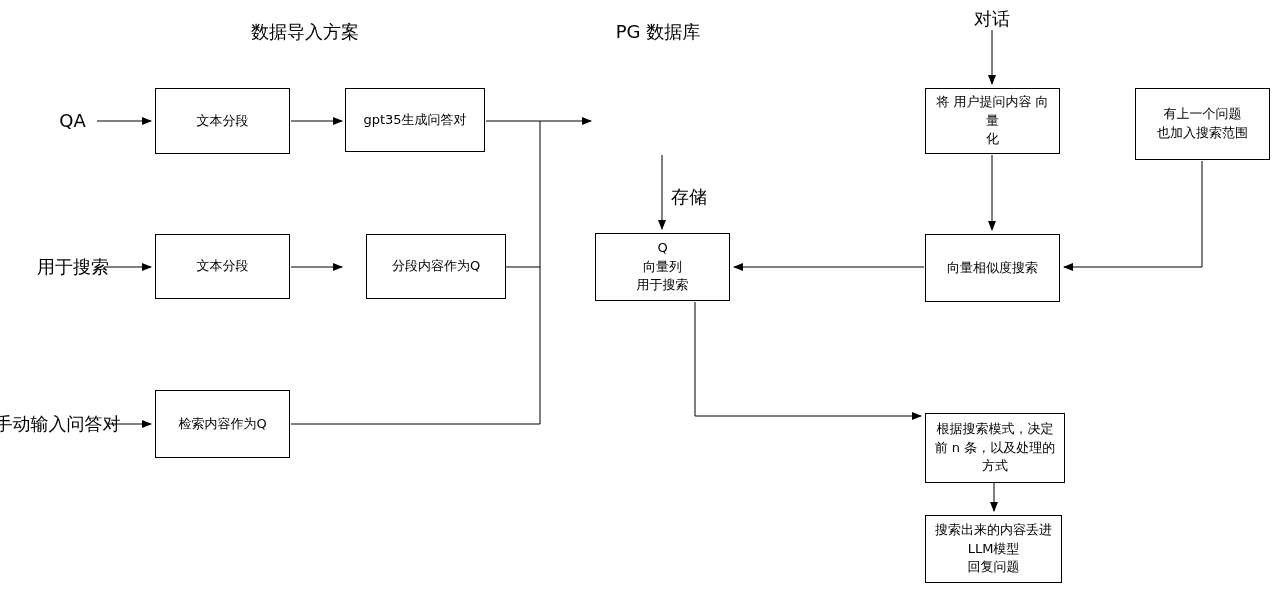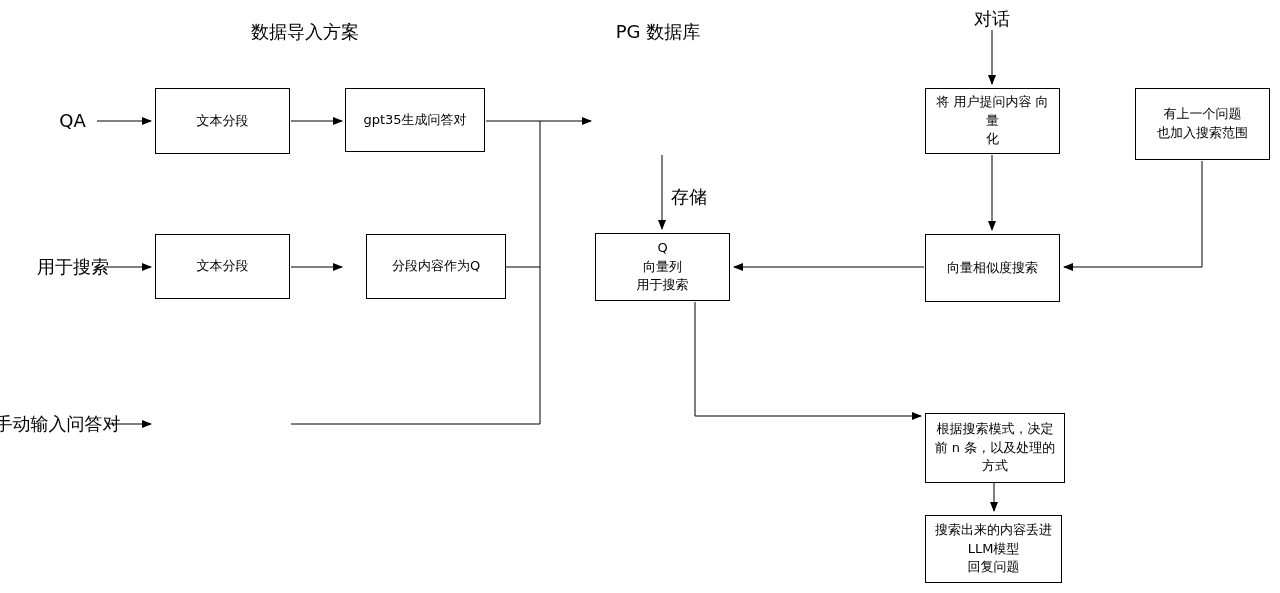--- a/index.html
+++ b/index.html
@@ -86,20 +86,21 @@
   <div class="node" style="left:1135px; top:88px; width:135px; height:72px;">有上一个问题
 也加入搜索范围</div>
 
   <div class="node" style="left:155px; top:234px; width:135px; height:65px;">文本分段</div>
   <div class="node" style="left:345px; top:234px; width:140px; height:65px;margin-left:21px;">分段内容作为Q</div>
   <div class="node" style="left:595px; top:233px; width:135px; height:68px;">Q
 向量列
 用于搜索</div>
   <div class="node" style="left:925px; top:234px; width:135px; height:68px;">向量相似度搜索</div>
 
+  <div class="node" style="left:155px; top:390px; width:135px; height:68px;">检索内容作为Q</div>
   <div class="node" style="left:925px; top:381px; width:140px; height:70px;margin-top:32px;">根据搜索模式，决定
 前 n 条，以及处理的
 方式</div>
 
   <div class="node" style="left:925px; top:515px; width:137px; height:68px;">搜索出来的内容丢进
 LLM模型
 回复问题</div>
 
 </div>
 

